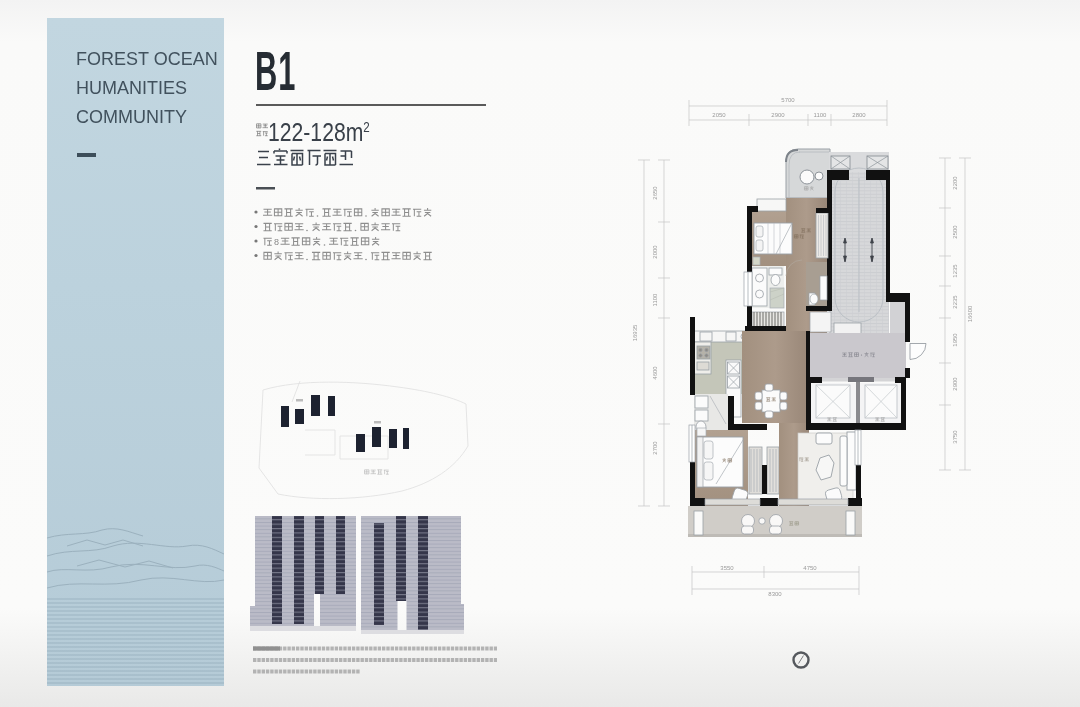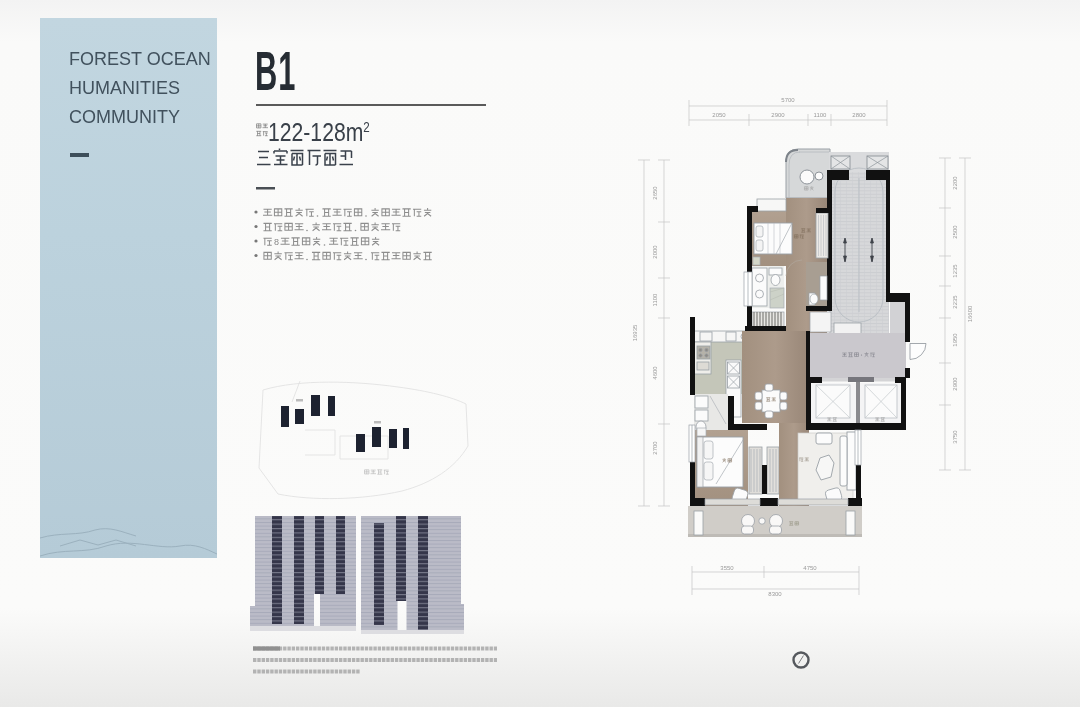--- a/index.html
+++ b/index.html
@@ -6,21 +6,21 @@
   * { margin:0; padding:0; box-sizing:border-box; }
   html,body { width:1080px; height:707px; overflow:hidden; }
   body { font-family:"Liberation Sans", sans-serif; background:#fafafa; position:relative; }
   .abs { position:absolute; }
 </style>
 </head>
 <body>
 
 <div class="abs" style="left:0;top:0;width:1080px;height:707px;background:linear-gradient(180deg,#f3f3f3 0%,#fafaf9 6%,#fbfbfa 86%,#eeeeed 96%,#e9e9e8 100%);"></div>
 
-<div class="abs" style="left:40px;top:18px;width:177px;height:540px;background:linear-gradient(180deg,#c2d6e0 0%,#bcd2dd 40%,#b5cbd7 100%);overflow:hidden;">
+<div class="abs" style="left:47px;top:18px;width:177px;height:668px;background:linear-gradient(180deg,#c2d6e0 0%,#bcd2dd 40%,#b5cbd7 100%);overflow:hidden;">
 
   <div class="abs" style="left:29px;top:27px;font-size:18px;line-height:29px;letter-spacing:0px;color:#41515d;font-weight:400;white-space:nowrap;">FOREST OCEAN<br>HUMANITIES<br>COMMUNITY</div>
 
   <div class="abs" style="left:30px;top:135px;width:19px;height:3.5px;background:#3d4e5a;"></div>
 
   <svg class="abs" style="left:0;top:498px;" width="177" height="170" viewBox="0 0 177 170">
 
     <g fill="none" stroke="#9bb1be" stroke-width="1">
       <path d="M0 22 C20 16, 38 20, 55 14 C70 10, 82 16, 96 20"></path>
       <path d="M20 30 L40 24 L58 29 L76 24 L96 30"></path>

